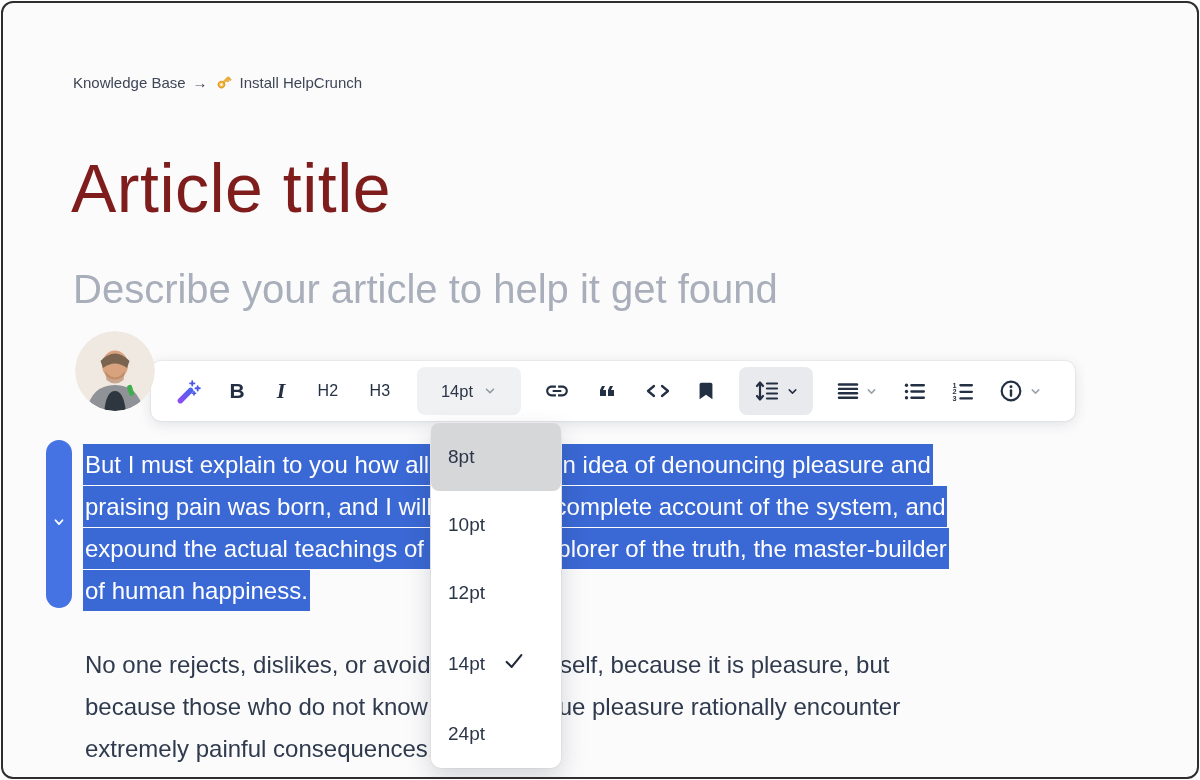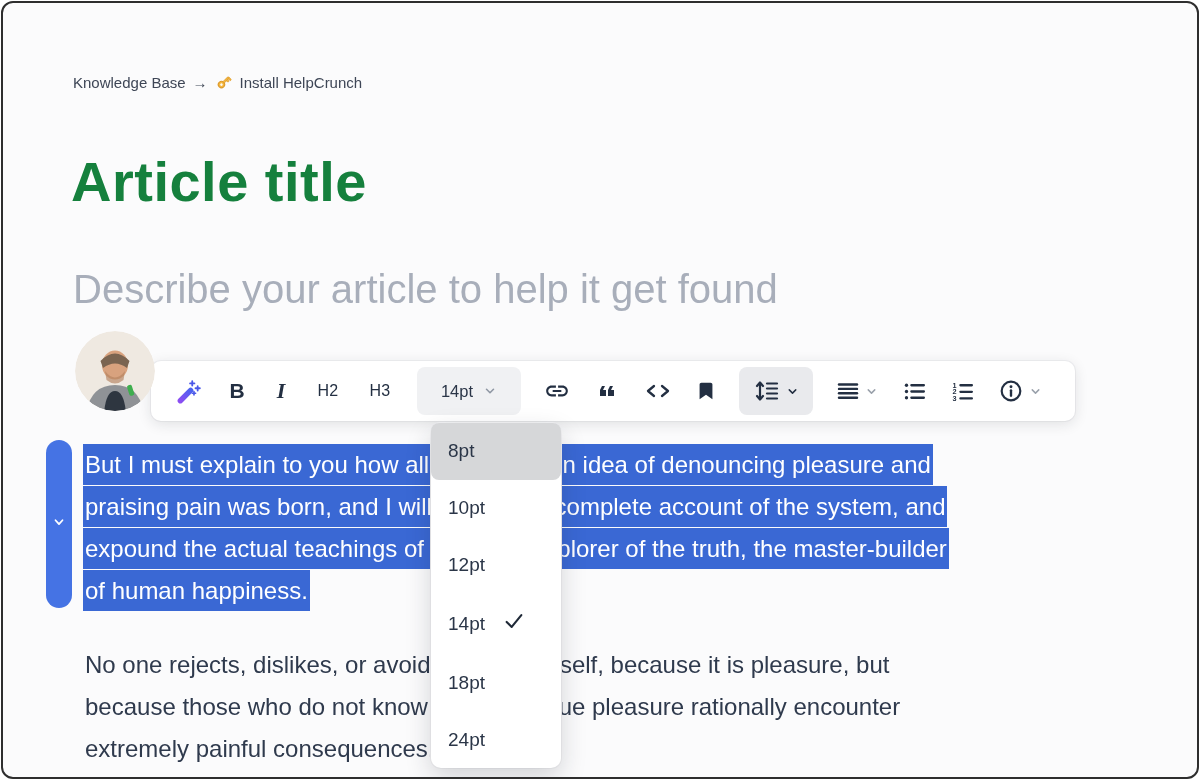--- a/index.html
+++ b/index.html
@@ -6,21 +6,21 @@
   html,body { width:1200px; height:780px; background:#ffffff; font-family:"Liberation Sans", sans-serif; }
   .card {
     position:absolute; inset:1px; width:1198px; height:778px;
     background:#fbfbfc; border:2px solid #2e2e2e; border-radius:12px; overflow:hidden;
   }
   
   .breadcrumb { position:absolute; left:70px; top:70px; font-size:15px; color:#3e4656; display:flex; align-items:center; gap:7px; }
   .breadcrumb .crumb { cursor:pointer; }
   .key-icon svg { display:block; }
   
-  .article-title { position:absolute; left:68px; top:146px; font-size:56px; font-weight:700; color:#15803d; letter-spacing:.5px; }
+  .article-title { position:absolute; left:68px; top:146px; font-size:68px; font-weight:400; color:#7f1d1d; letter-spacing:.5px; }
   .article-desc  { position:absolute; left:70px; top:264px; font-size:40px; color:#a8aeba; }
   
   .avatar { position:absolute; left:72px; top:328px; width:80px; height:80px; border-radius:50%; overflow:hidden; z-index:4; }
   
   .toolbar {
     position:absolute; left:148px; top:358px; width:924px; height:60px;
     background:#ffffff; border-radius:10px; box-shadow:0 3px 14px rgba(25,30,45,.12), 0 0 0 1px #f1f1f3;
     display:flex; align-items:center; gap:22px; padding:0 24px; z-index:3; color:#232f42;
   }
   .tb { display:flex; align-items:center; justify-content:center; height:48px; cursor:pointer; flex:none; }
@@ -280,20 +280,17 @@
       </div>
     <div class="menu-item">
       <span>14pt</span>
       <span class="check">
         <svg width="22" height="22" viewBox="0 0 24 24">
             <polyline points="4,13 9.5,18.5 20,5.5" fill="none" stroke="#1f2937" stroke-width="2.3" stroke-linecap="round" stroke-linejoin="round"></polyline>
           </svg>
       </span>
     </div>
     <div class="menu-item">
-        <span>18pt</span>
-      </div>
-    <div class="menu-item">
         <span>24pt</span>
       </div>
   </div>
 
 </div>
 
 </body></html>

